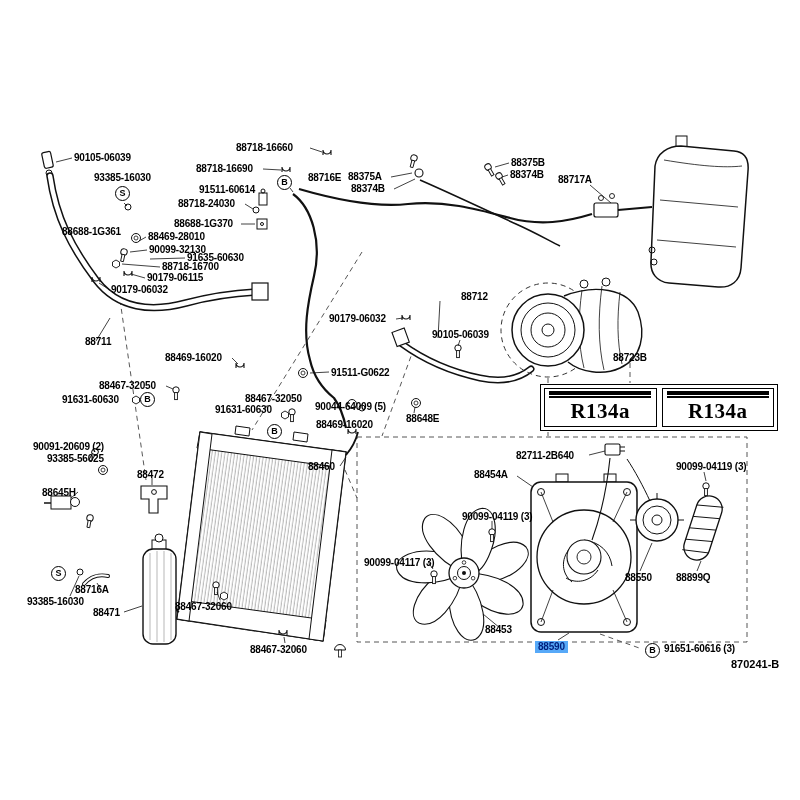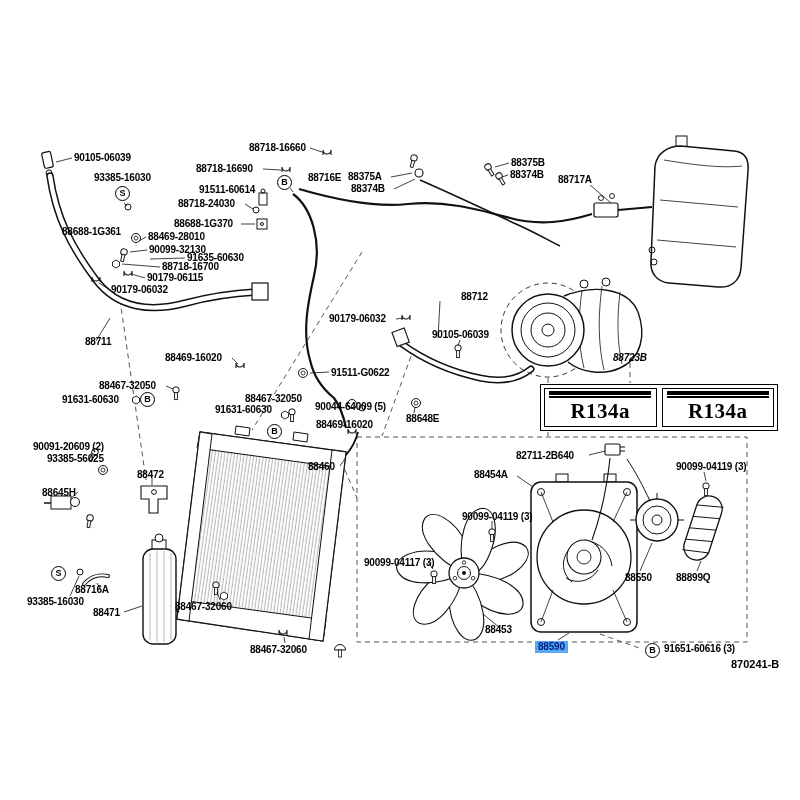--- a/index.html
+++ b/index.html
@@ -290,21 +290,21 @@
           <div class="bar thin"></div>
         </div>
       <div class="plate-text">R134a</div>
     </div>
   </div>
 
   <div id="labels-layer">
       <div class="part-label" style="left: 74px; top: 152px;">90105-06039</div>
       <div class="part-label" style="left: 94px; top: 172px;">93385-16030</div>
       <div class="part-label circle" style="left: 115px; top: 186px;">S</div>
-      <div class="part-label" style="left: 249px; top: 142px; text-align: center;">88718-16660</div>
+      <div class="part-label" style="left: 236px; top: 142px; text-align: center;">88718-16660</div>
       <div class="part-label" style="left: 196px; top: 163px;">88718-16690</div>
       <div class="part-label" style="left: 199px; top: 184px;">91511-60614</div>
       <div class="part-label" style="left: 178px; top: 198px;">88718-24030</div>
       <div class="part-label" style="left: 62px; top: 226px;">88688-1G361</div>
       <div class="part-label" style="left: 174px; top: 218px;">88688-1G370</div>
       <div class="part-label" style="left: 148px; top: 231px;">88469-28010</div>
       <div class="part-label" style="left: 149px; top: 244px;">90099-32130</div>
       <div class="part-label" style="left: 187px; top: 252px;">91635-60630</div>
       <div class="part-label" style="left: 162px; top: 261px;">88718-16700</div>
       <div class="part-label" style="left: 147px; top: 272px;">90179-06115</div>
@@ -314,21 +314,21 @@
       <div class="part-label" style="left: 351px; top: 183px;">88374B</div>
       <div class="part-label circle" style="left: 277px; top: 175px;">B</div>
       <div class="part-label" style="left: 308px; top: 172px;">88716E</div>
       <div class="part-label" style="left: 511px; top: 157px;">88375B</div>
       <div class="part-label" style="left: 510px; top: 169px;">88374B</div>
       <div class="part-label" style="left: 558px; top: 174px;">88717A</div>
       <div class="part-label" style="left: 433px; top: 291px; padding-left: 28px;">88712</div>
       <div class="part-label" style="left: 329px; top: 313px;">90179-06032</div>
       <div class="part-label" style="left: 432px; top: 329px;">90105-06039</div>
       <div class="part-label" style="left: 331px; top: 367px;">91511-G0622</div>
-      <div class="part-label" style="left: 613px; top: 352px; font-style: italic;">88723B</div>
+      <div class="part-label" style="left: 613px; top: 352px;">88723B</div>
       <div class="part-label" style="left: 165px; top: 352px;">88469-16020</div>
       <div class="part-label" style="left: 99px; top: 380px;">88467-32050</div>
       <div class="part-label circle" style="left: 140px; top: 392px;">B</div>
       <div class="part-label" style="left: 62px; top: 394px;">91631-60630</div>
       <div class="part-label" style="left: 245px; top: 393px;">88467-32050</div>
       <div class="part-label circle" style="left: 267px; top: 424px;">B</div>
       <div class="part-label" style="left: 215px; top: 404px;">91631-60630</div>
       <div class="part-label" style="left: 315px; top: 401px;">90044-64009 (5)</div>
       <div class="part-label" style="left: 316px; top: 419px;">88469-16020</div>
       <div class="part-label" style="left: 406px; top: 413px;">88648E</div>

